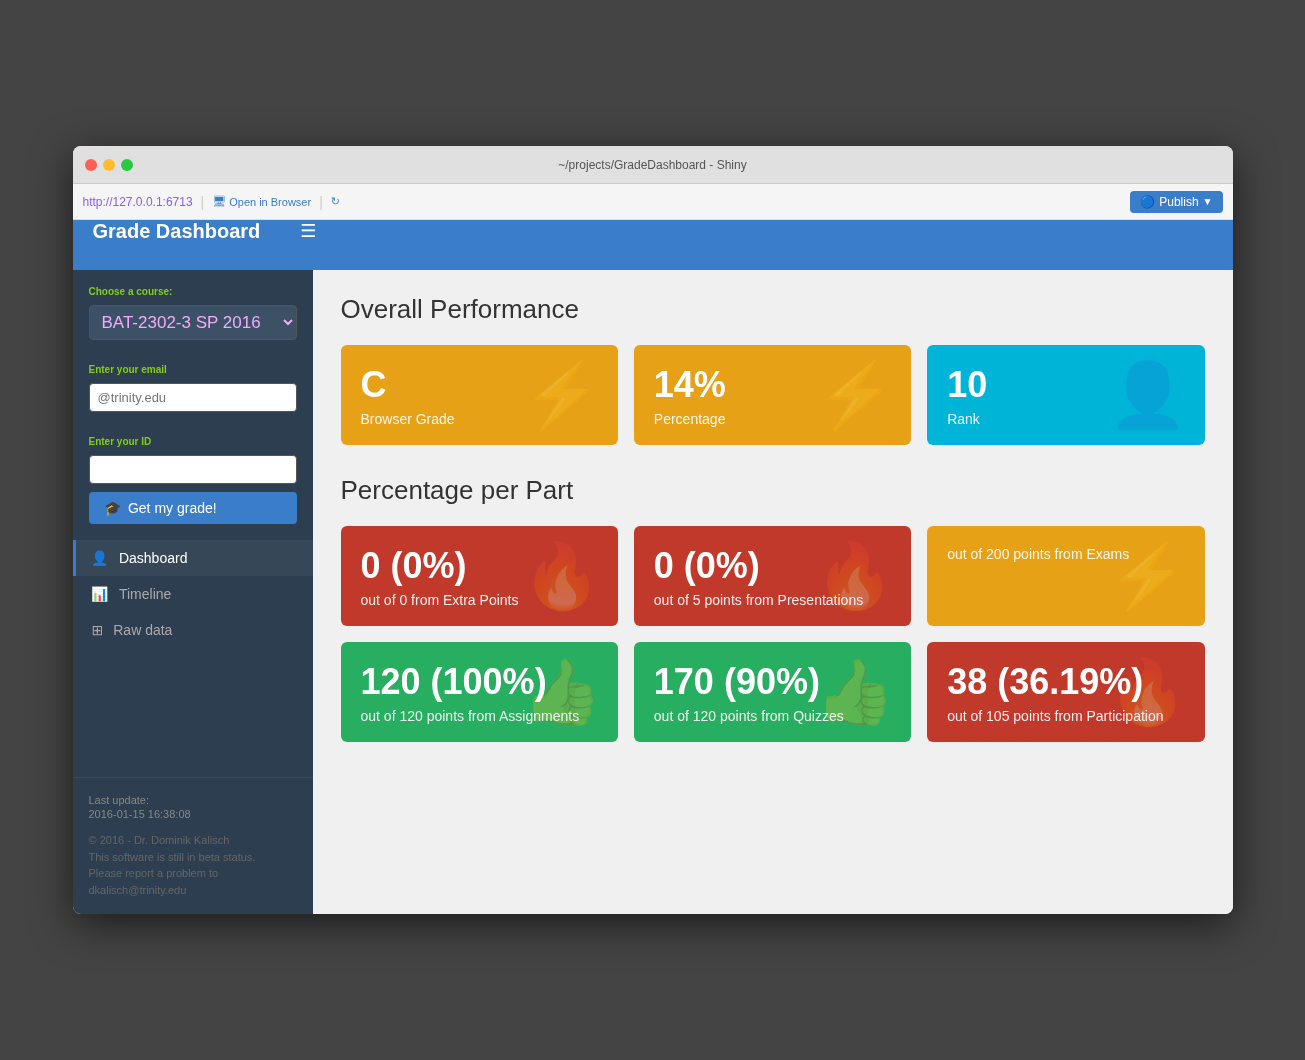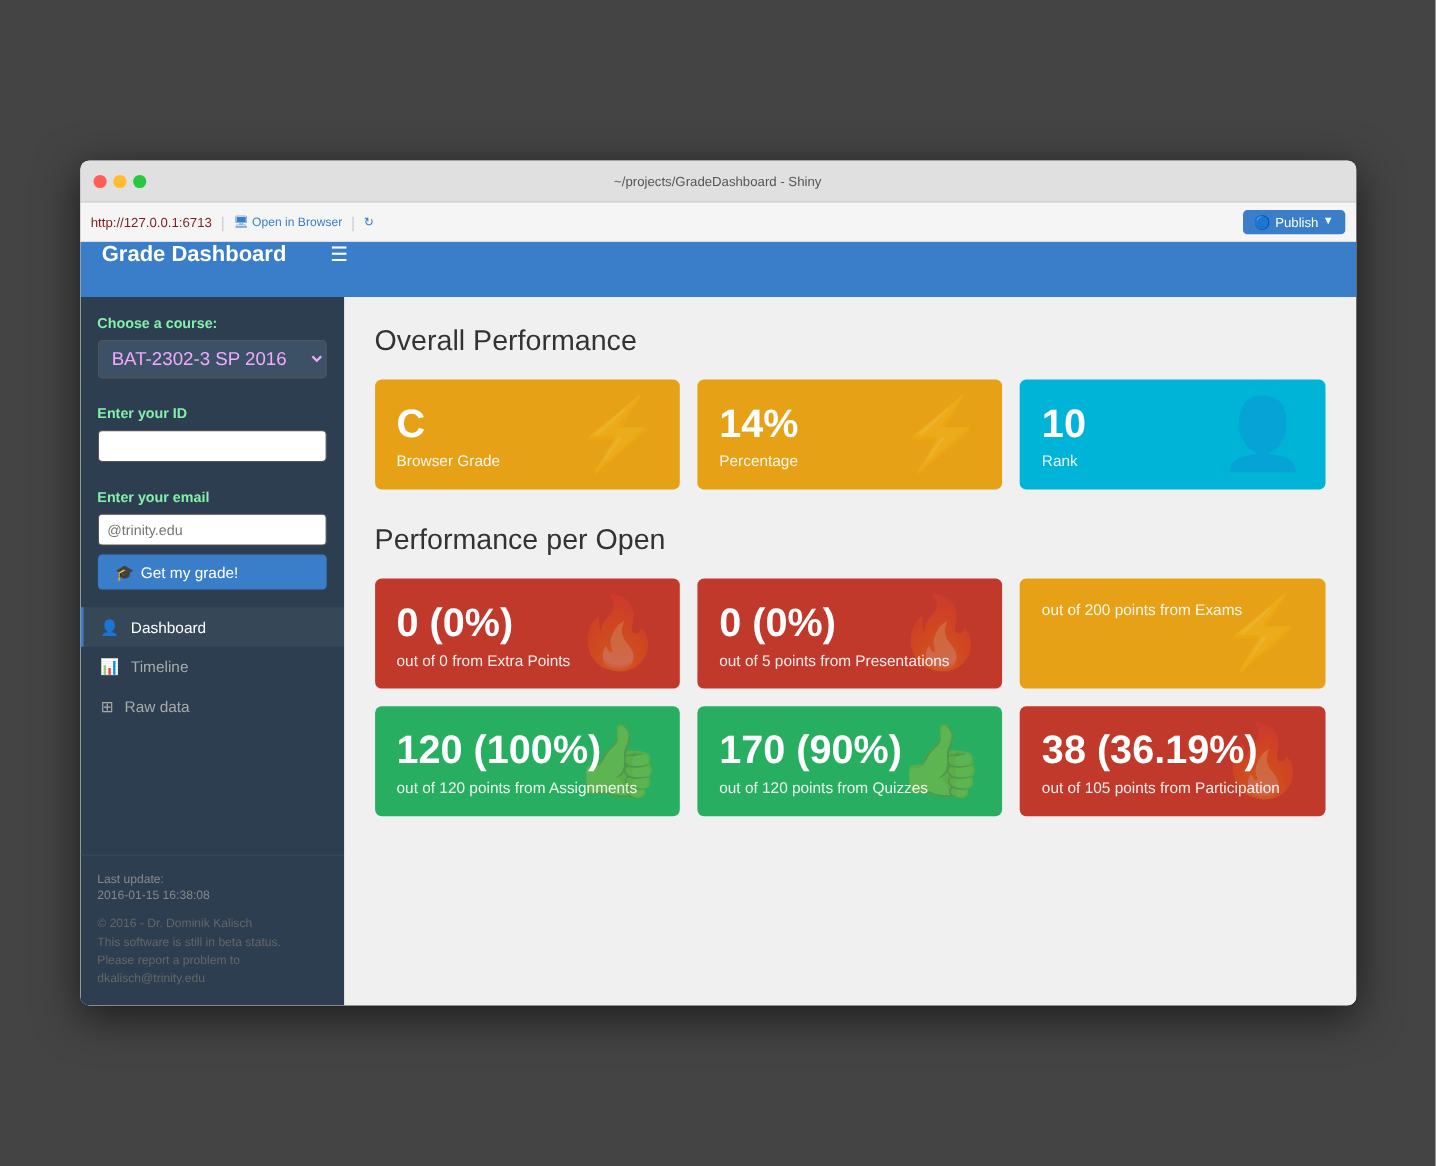--- a/index.html
+++ b/index.html
@@ -54,21 +54,21 @@
       height: 36px;
       display: flex;
       align-items: center;
       padding: 0 10px;
       border-bottom: 1px solid #ddd;
       gap: 8px;
       flex-shrink: 0;
     }
     .browserbar-url {
       font-size: 12px;
-      color: #7f1d1d;
+      color: #8b5cf6;
     }
     .browserbar-btn {
       font-size: 11px;
       color: #3a7dc9;
       cursor: pointer;
       display: flex;
       align-items: center;
       gap: 3px;
       border: none;
       background: none;
@@ -136,22 +136,22 @@
       color: #ccc;
       display: flex;
       flex-direction: column;
       flex-shrink: 0;
       overflow-y: auto;
     }
     .sidebar-section {
       padding: 16px 16px 8px;
     }
     .sidebar-label {
-      color: #86efac;
-      font-size: 13px;
+      color: #84cc16;
+      font-size: 10px;
       font-weight: 700;
       margin-bottom: 8px;
     }
     .sidebar select {
       width: 100%;
       padding: 6px 8px;
       border-radius: 4px;
       border: 1px solid #555;
       background: #3d5166;
       color: #f0abfc;
@@ -308,27 +308,27 @@
 
       <div class="sidebar">
         <div class="sidebar-section">
           <div class="sidebar-label">Choose a course:</div>
           <select>
             <option>BAT-2302-3 SP 2016</option>
           </select>
         </div>
 
         <div class="sidebar-section">
+          <div class="sidebar-label">Enter your email</div>
+          <input type="text" placeholder="@trinity.edu" style="">
+        </div>
+
+        <div class="sidebar-section">
           <div class="sidebar-label">Enter your ID</div>
           <input type="text" placeholder="" style="">
-        </div>
-
-        <div class="sidebar-section">
-          <div class="sidebar-label">Enter your email</div>
-          <input type="text" placeholder="@trinity.edu" style="">
         </div>
 
         <button class="get-grade-btn">
           <span>🎓</span>
           <span>Get my grade!</span>
         </button>
 
         <nav class="sidebar-nav">
           <div class="nav-item active">
             <span>👤</span>
@@ -365,21 +365,21 @@
             <div class="card-label">Percentage</div>
             <div class="card-icon">⚡</div>
           </div>
           <div class="card card-blue">
             <div class="card-value">10</div>
             <div class="card-label">Rank</div>
             <div class="card-icon">👤</div>
           </div>
         </div>
 
-        <h2 class="section-title">Performance per Open</h2>
+        <h2 class="section-title">Percentage per Part</h2>
         <div class="cards-row">
           <div class="card card-red">
             <div class="card-value">0 (0%)</div>
             <div class="card-label">out of 0 from Extra Points</div>
             <div class="card-icon">🔥</div>
           </div>
           <div class="card card-red">
             <div class="card-value">0 (0%)</div>
             <div class="card-label">out of 5 points from Presentations</div>
             <div class="card-icon">🔥</div>

